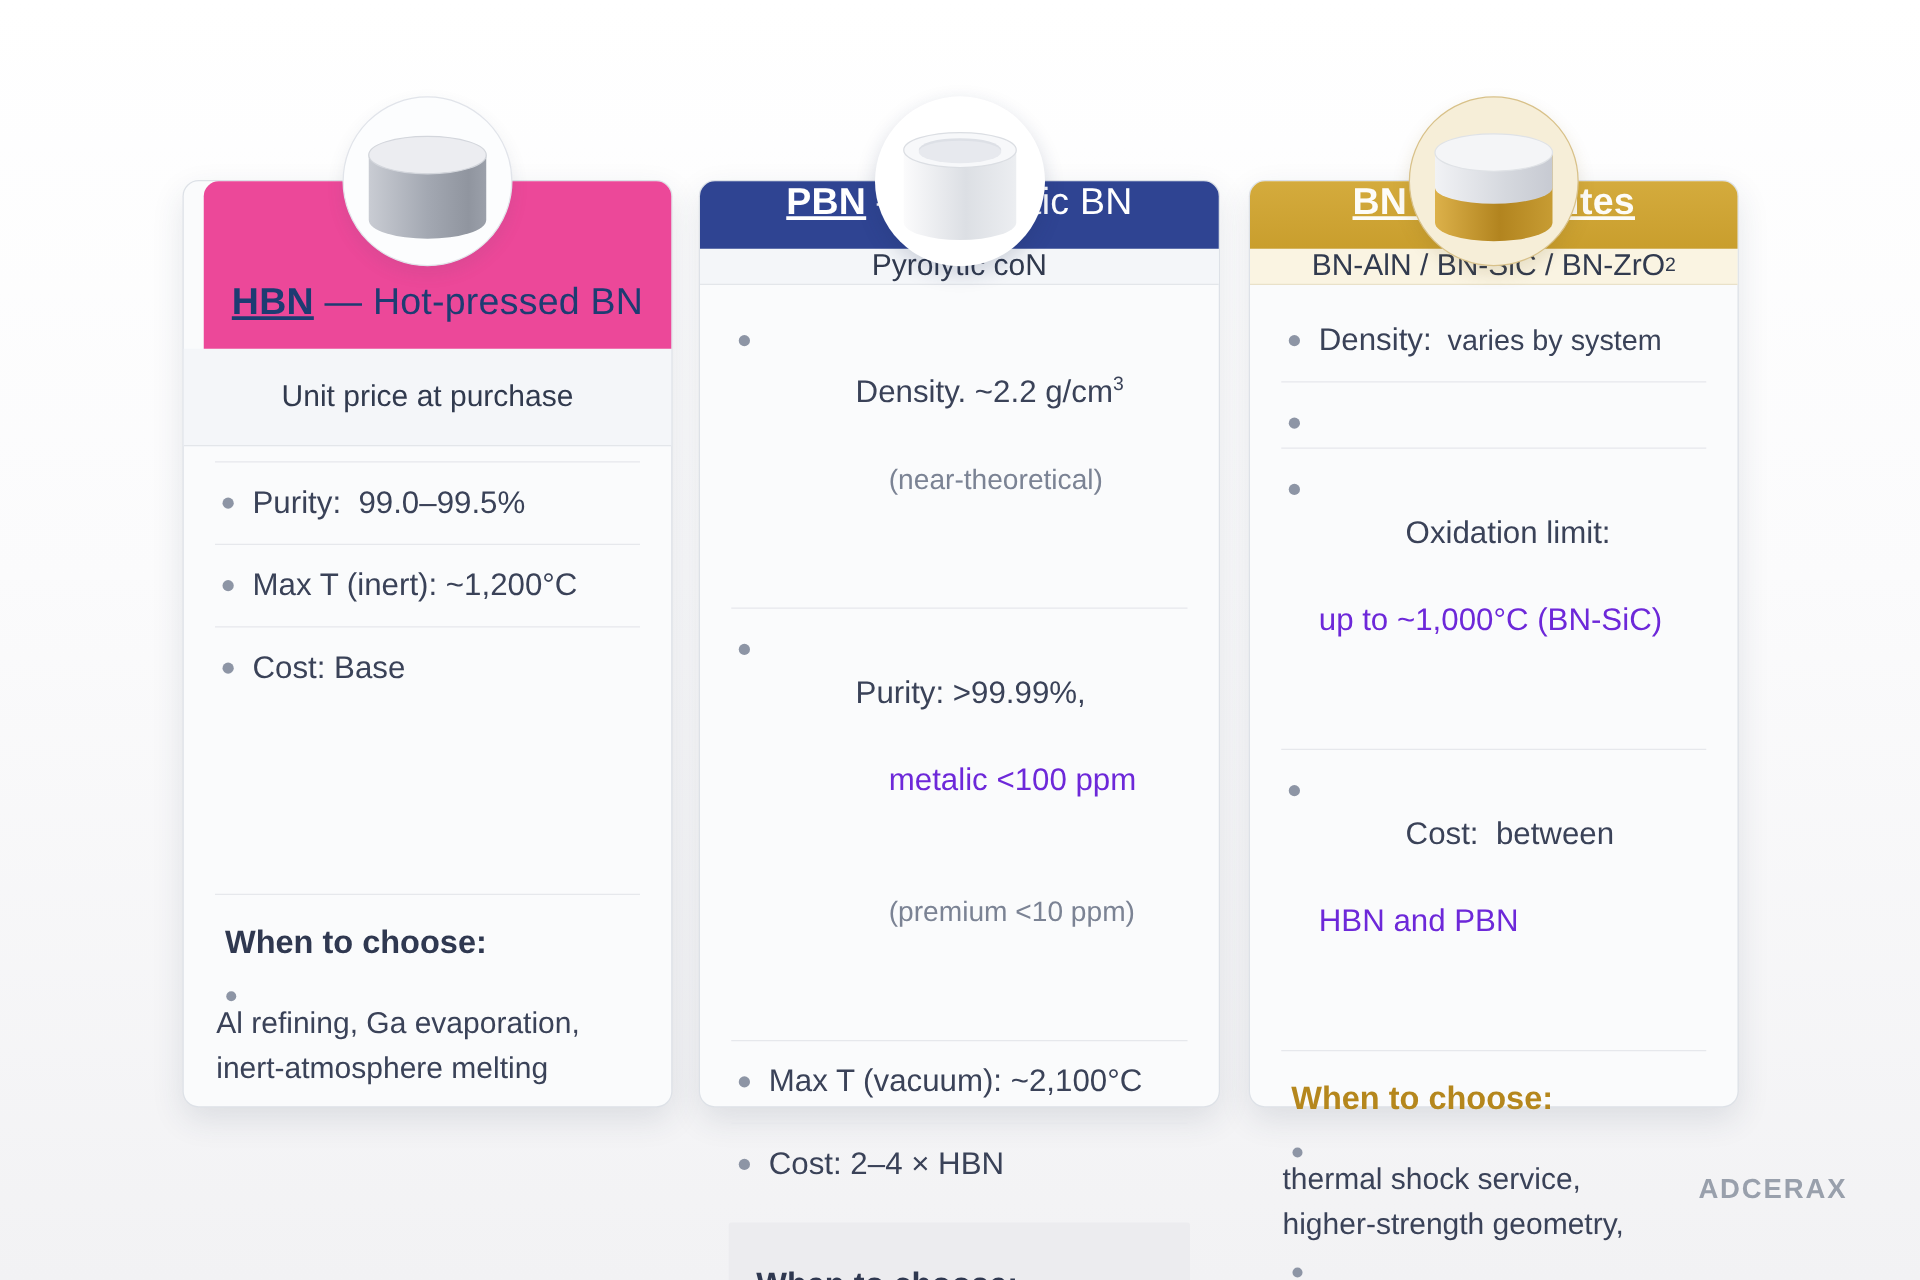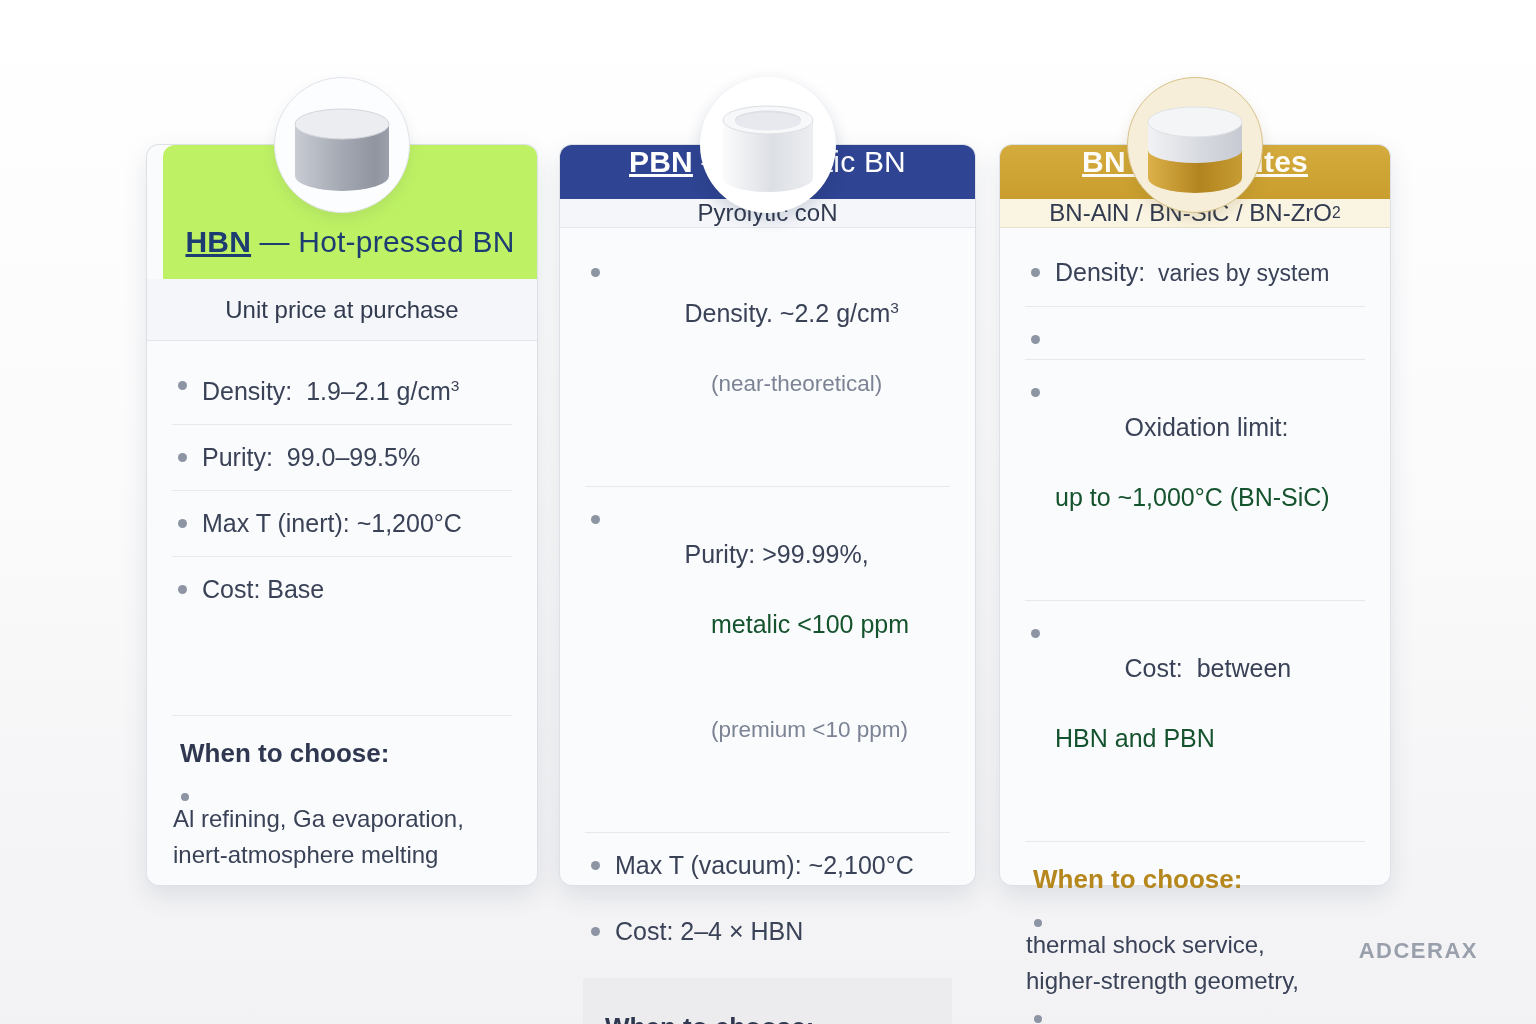--- a/index.html
+++ b/index.html
@@ -27,44 +27,44 @@
   }
   .card-1 .icon-circle { background:#fcfdfe; border:1px solid #e1e4ea; box-shadow:0 6px 14px rgba(70,80,100,.10); }
   .card-2 .icon-circle { background:#ffffff; box-shadow:0 6px 16px rgba(30,45,90,.18); }
   .card-3 .icon-circle { background:#f6eed8; border:1px solid #d8c189; box-shadow:0 6px 14px rgba(120,95,30,.15); }
   .icon-circle svg { margin-top:10px; }
 
   .card-header {
     height:134px; border-radius:12px 12px 0 0; position:relative;
     display:flex; align-items:flex-end; justify-content:center; padding-bottom:20px;
   }
-  .card-1 .card-header { background:#bef264;margin-left:16px; }
+  .card-1 .card-header { background:#ec4899;margin-left:16px; }
   .card-2 .card-header { background:#2f4492; }
   .card-3 .card-header { background:linear-gradient(180deg,#d4ab3d,#c99e2d); }
   .card-title { font-size:30px; font-weight:400; letter-spacing:.2px; white-space:pre; }
   .card-title b { font-weight:700;text-decoration:underline; }
   .card-1 .card-title { color:#1d3c72; }
   .card-2 .card-title { color:#ffffff; }
   .card-3 .card-title { color:#fdfcf8; font-weight:700; }
 
   .card-sub {
-    height:62px; display:flex; align-items:center; justify-content:center;
+    height:78px; display:flex; align-items:center; justify-content:center;
     font-size:24px; color:#313a4e; border-bottom:1px solid #e3e6ea;
     white-space:pre;
   }
   .card-1 .card-sub, .card-2 .card-sub { background:#f4f6f9; }
   .card-3 .card-sub { background:#faf4e2; border-bottom-color:#e9e1c9; }
   sub { font-size:.65em; }
   sup { font-size:.62em; }
 
   .card-body { flex:1; padding:12px 23px 10px; display:flex; flex-direction:column; }
   .row { display:flex; padding:15px 3px; font-size:25px; line-height:35px; white-space:pre-wrap; }
   .dot { width:9px; height:9px; border-radius:50%; background:#8d95a5; margin:13px 15px 0 5px; flex:none; }
   .sep { height:1px; background:#e6e8ec; margin:0 2px; flex:none; }
-  .subline { color:#14532d; }
+  .subline { color:#6d28d9; }
   .note { color:#7b8394; font-size:22.5px; }
   .ind { margin-left:96px; }
   .val-sm { font-size:23px; }
   .grow { flex:1; }
 
   .when { padding:0 3px; }
   .when-title { font-size:26px; font-weight:700; color:#2f3850; margin:22px 0 10px 7px; white-space:pre; }
   .card-3 .when-title { color:#b5871d; }
   .wb { display:flex; font-size:24px; line-height:36px; margin:2px 0;flex-direction:column; }
   .wb .dot { width:8px; height:8px; margin:14px 14px 0 8px; }
@@ -92,21 +92,20 @@
         </defs>
         <path d="M3,20 L3,72 A47,15 0 0,0 97,72 L97,20 Z" fill="url(#g1)"></path>
         <ellipse cx="50" cy="20" rx="47" ry="15" fill="#ecedf1" stroke="#d3d6dc" stroke-width="1"></ellipse>
       </svg>
     </div>
     <header class="card-header">
       <h2 class="card-title"><b>HBN</b><span> — Hot-pressed BN</span></h2>
     </header>
     <div class="card-sub"><span>Unit price at purchase</span></div>
     <div class="card-body">
-      <div class="row"><span class="dot"></span><div class="row-text"><span>Density:  1.9–2.1 g/cm</span><sup>3</sup></div></div>
       <div class="sep"></div>
       <div class="row"><span class="dot"></span><span>Purity:  99.0–99.5%</span></div>
       <div class="sep"></div>
       <div class="row"><span class="dot"></span><span>Max T (inert): ~1,200°C</span></div>
       <div class="sep"></div>
       <div class="row"><span class="dot"></span><span>Cost: Base</span></div>
       <div class="grow"></div>
       <div class="sep"></div>
       <div class="when">
         <div class="when-title">When to choose:</div>

